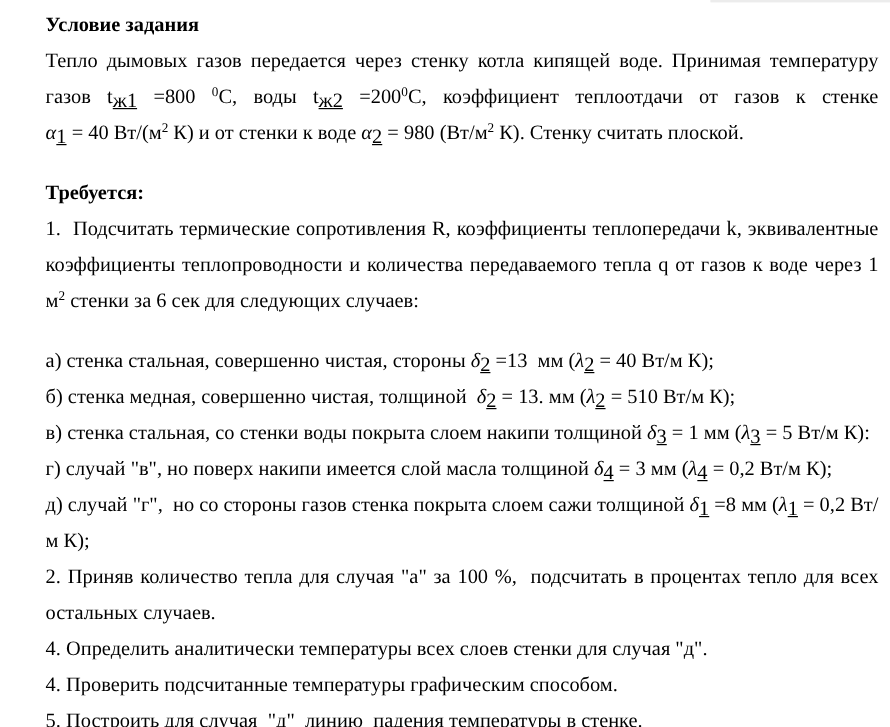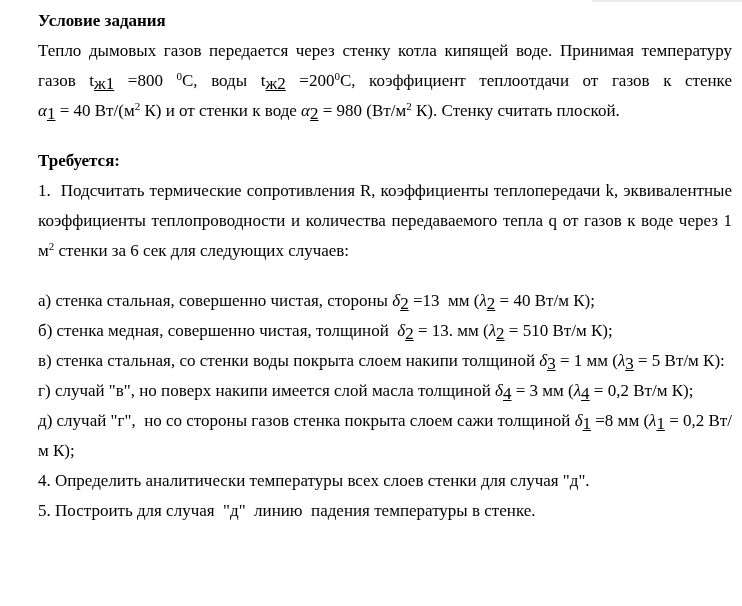--- a/index.html
+++ b/index.html
@@ -55,17 +55,19 @@
 <div class="doc">
   <p class="bold">Условие задания</p>
   <p><span>Тепло дымовых газов передается через стенку котла кипящей воде. Принимая температуру газов </span><span class="formula"><span>t</span><sub>ж1</sub><span> =800 </span><sup>0</sup><span>С</span></span><span>, воды </span><span class="formula"><span>t</span><sub>ж2</sub><span> =200</span><sup>0</sup><span>С</span></span><span>, коэффициент теплоотдачи от газов к стенке </span><span class="formula"><i>α</i><sub>1</sub><span> = 40 Вт/(м</span><sup>2</sup><span> К)</span></span><span> и от стенки к воде </span><span class="formula"><i>α</i><sub>2</sub><span> = 980 (Вт/м</span><sup>2</sup><span> К)</span></span><span>. Стенку считать плоской.</span></p>
   <p class="bold sp-before">Требуется:</p>
   <p><span>1.&nbsp; Подсчитать термические сопротивления R, коэффициенты теплопередачи k, эквивалентные коэффициенты теплопроводности и количества передаваемого тепла q от газов к воде через 1 м</span><sup>2</sup><span> стенки за 6 сек для следующих случаев:</span></p>
   <p class="sp-before"><span>а) стенка стальная, совершенно чистая, стороны </span><i>δ</i><sub>2</sub><span> =13&nbsp; мм (</span><i>λ</i><sub>2</sub><span> = 40 Вт/м К);</span></p>
   <p><span>б) стенка медная, совершенно чистая, толщиной&nbsp; </span><i>δ</i><sub>2</sub><span> = 13. мм (</span><i>λ</i><sub>2</sub><span> = 510 Вт/м К);</span></p>
   <p><span>в) стенка стальная, со стенки воды покрыта слоем накипи толщиной </span><i>δ</i><sub>3</sub><span> = 1 мм (</span><i>λ</i><sub>3</sub><span> = 5 Вт/м К):</span></p>
   <p><span>г) случай "в", но поверх накипи имеется слой масла толщиной </span><i>δ</i><sub>4</sub><span> = 3 мм (</span><i>λ</i><sub>4</sub><span> = 0,2 Вт/м К);</span></p>
   <p><span>д) случай "г",&nbsp; но со стороны газов стенка покрыта слоем сажи толщиной </span><i>δ</i><sub>1</sub><span> =8 мм (</span><i>λ</i><sub>1</sub><span> = 0,2 Вт/м К);</span></p>
+  <p>2. Приняв количество тепла для случая "а" за 100 %,&nbsp; подсчитать в процентах тепло для всех остальных случаев.</p>
   <p>4. Определить аналитически температуры всех слоев стенки для случая "д".</p>
+  <p>4. Проверить подсчитанные температуры графическим способом.</p>
   <p>5. Построить для случая&nbsp; "д"&nbsp; линию&nbsp; падения температуры в стенке.</p>
 </div>
 
 <div class="scan-line"></div>
 
 </body></html>

